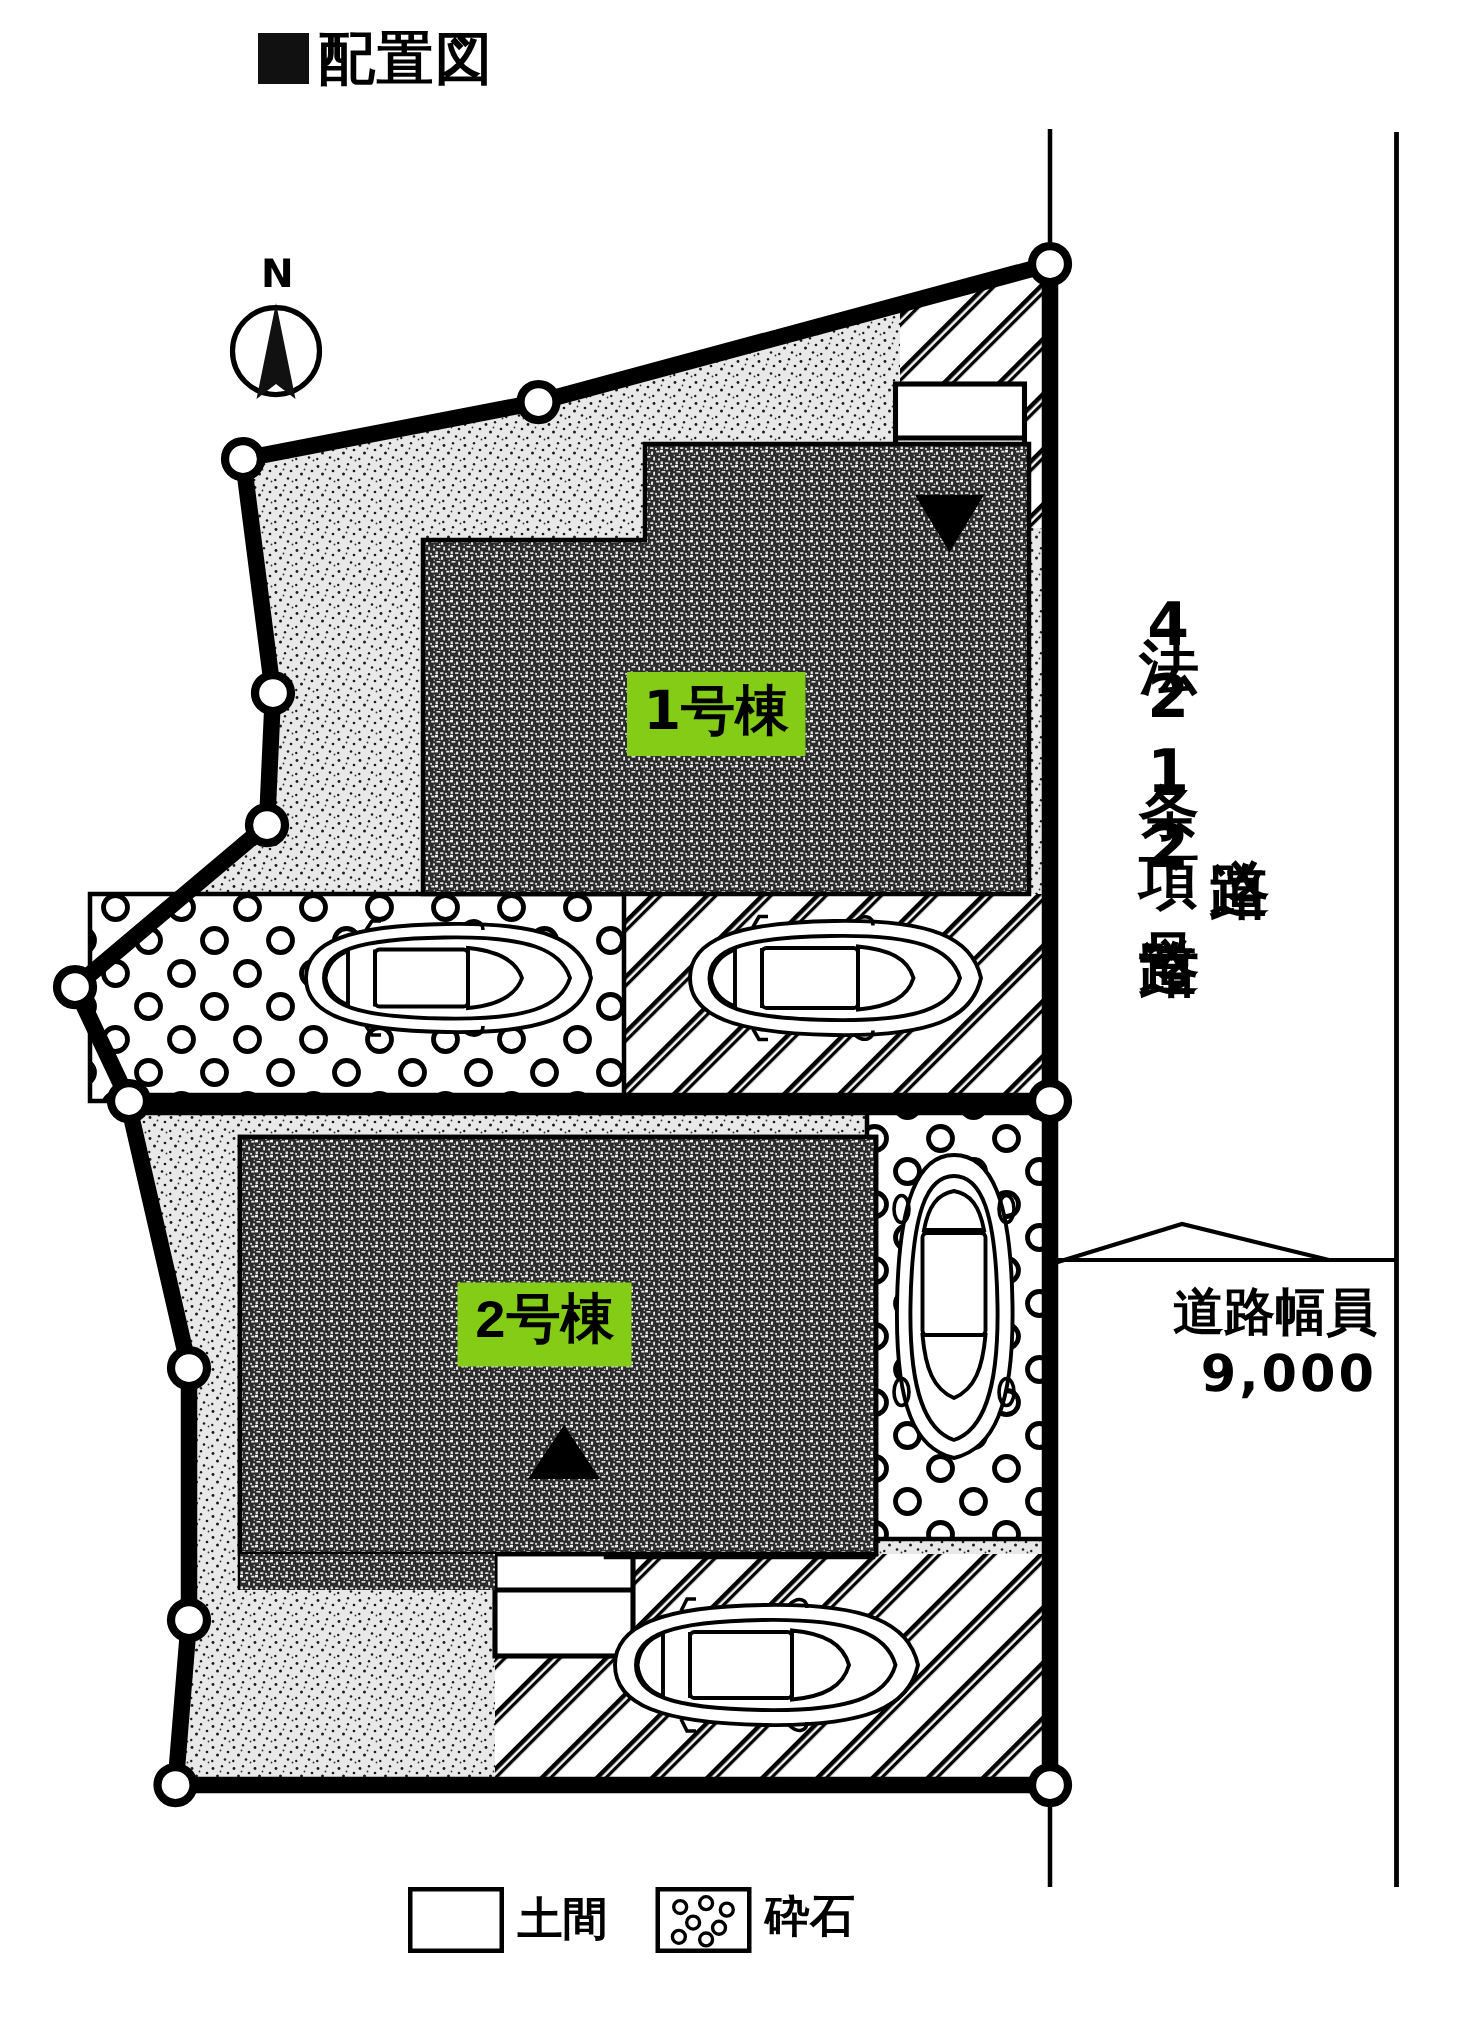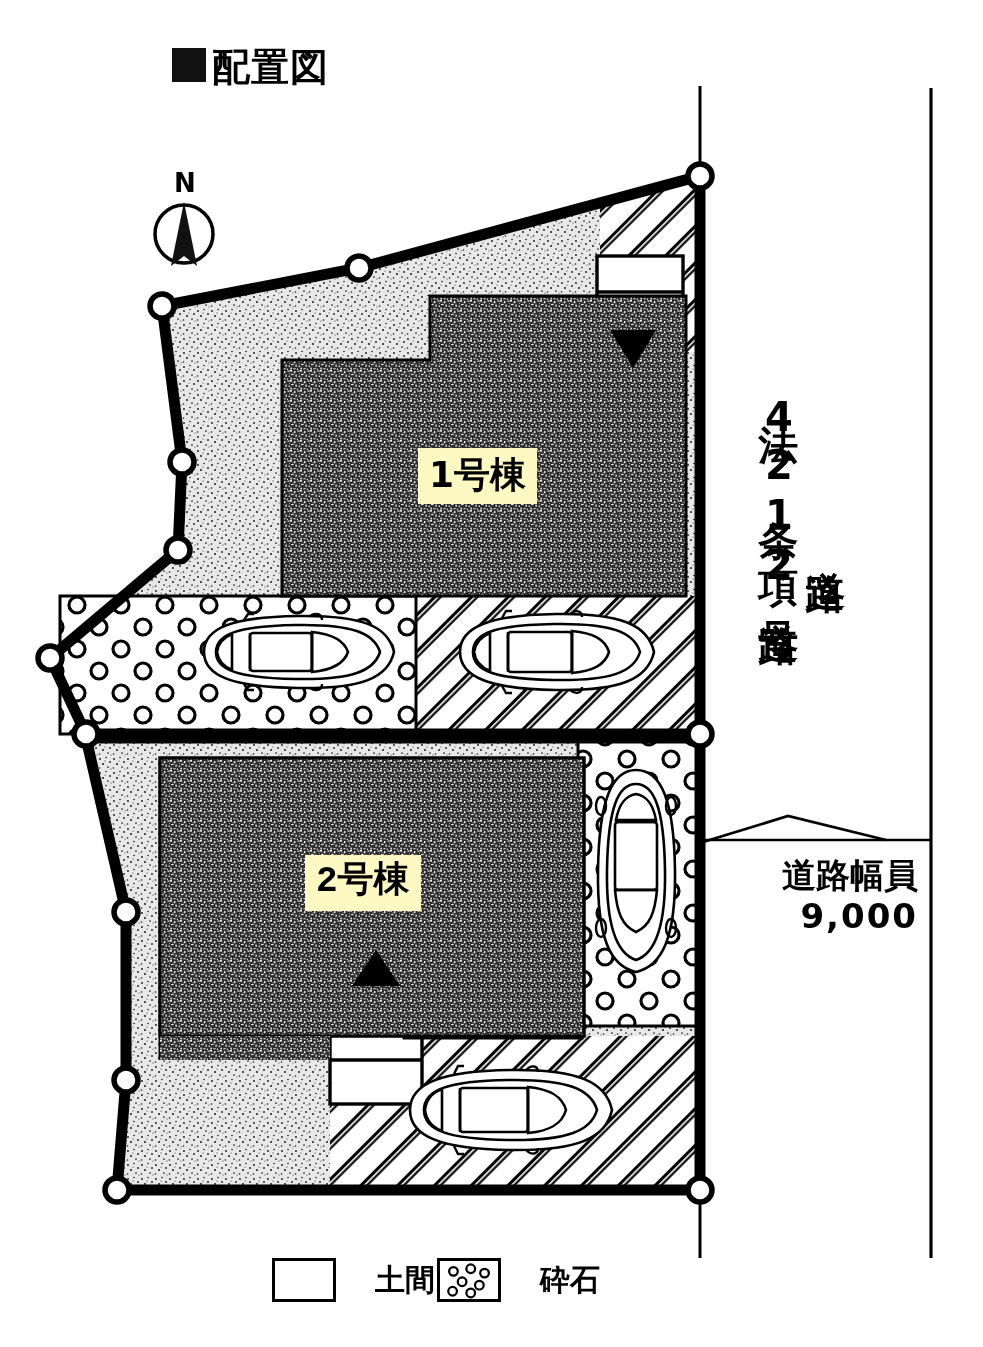--- a/index.html
+++ b/index.html
@@ -5,55 +5,55 @@
   html,body{margin:0;padding:0;background:#ffffff;}
   body{
     width:983px;height:1347px;position:relative;overflow:hidden;
     font-family:"DejaVu Sans","Liberation Sans",sans-serif;
     color:#000;
   }
   #stage{position:absolute;inset:0;width:983px;height:1347px;}
   svg#plan{position:absolute;left:0;top:0;width:983px;height:1347px;display:block;}
 
   
-  .title-row{position:absolute;left:172px;top:20px;display:flex;align-items:flex-start;gap:6px;margin-top:28px;}
+  .title-row{position:absolute;left:172px;top:20px;display:flex;align-items:center;gap:6px;}
   .title-sq{width:34px;height:34px;background:#111;}
   .title-tx{font-size:38px;line-height:38px;font-weight:700;letter-spacing:1px;
             font-family:"DejaVu Sans","Liberation Sans",sans-serif;}
 
   
   .vtext{position:absolute;writing-mode:vertical-rl;text-orientation:upright;
          font-weight:700;letter-spacing:2px;font-size:40px;line-height:1.02;
          font-family:"DejaVu Sans","Liberation Sans",sans-serif;}
   #road-class{left:758px;top:392px;}
   #road-word{left:805px;top:540px;font-size:40px;}
 
   
   #road-width{position:absolute;left:718px;top:855px;width:200px;text-align:right;
               font-weight:700;font-size:34px;line-height:1.22;}
   #road-width .num{letter-spacing:2px;}
 
   
-  .bldg-label{position:absolute;background:#fef9c3;border:0;
+  .bldg-label{position:absolute;background:#84cc16;border:0;
               font-weight:700;font-size:36px;line-height:1;
               padding:9px 11px 11px 11px;white-space:nowrap;}
   #lbl-1{left:418px;top:448px;}
   #lbl-2{left:305px;top:855px;font-family:Liberation Mono, monospace;}
 
   
   #north{position:absolute;left:153px;top:172px;width:62px;height:104px;}
   #north .n{position:absolute;left:21px;top:-2px;font-size:26px;font-weight:700;line-height:26px;}
   #north svg{position:absolute;left:0;top:22px;}
 
   
   .legend{position:absolute;top:1258px;display:flex;align-items:center;gap:9px;}
   #legend-doma{left:272px;}
-  #legend-saiseki{left:437px;}
+  #legend-saiseki{left:437px;font-family:Liberation Mono, monospace;}
   .legend .sw{width:64px;height:44px;border:3px solid #000;box-sizing:border-box;background:#fff;}
-  .legend .tx{font-size:30px;font-weight:700;line-height:30px;margin-left:30px;}
+  .legend .tx{font-size:30px;font-weight:700;line-height:30px;}
   .sw-doma{background-image:repeating-linear-gradient(45deg,#000 0 3px,#fff 3px 7px,#000 7px 9px,#fff 9px 19px);}
 </style>
 </head>
 <body>
 
 <div id="stage">
 
   <svg id="plan" viewBox="0 0 983 1347">
     <defs>
 

